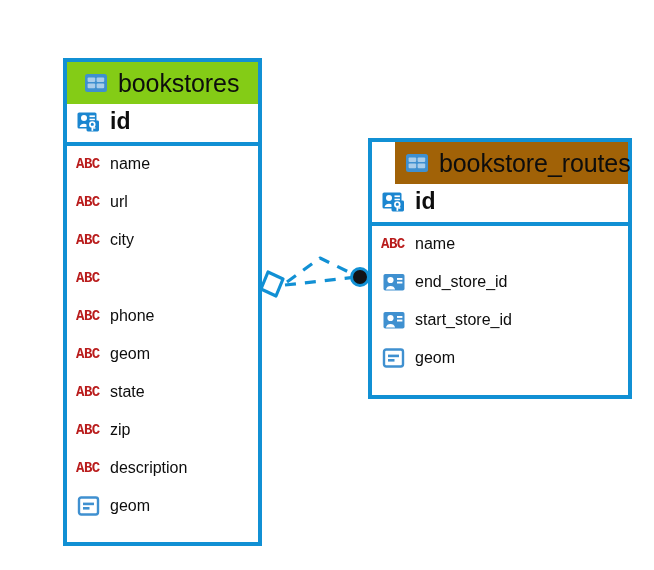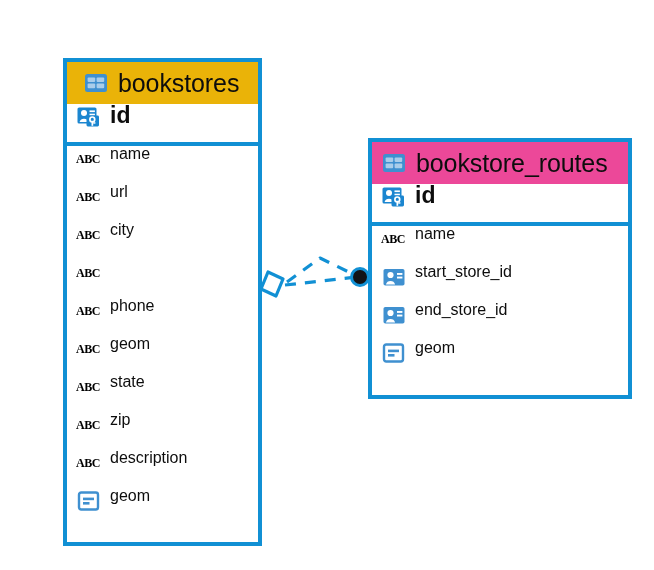--- a/index.html
+++ b/index.html
@@ -30,40 +30,42 @@
 
   .entity-header {
     display: flex;
     align-items: center;
     gap: 9px;
     padding: 4px 10px 4px 9px;
     height: 42px;
     box-sizing: border-box;
   }
   .entity-header.accent {
-    background: #eab308;
+    background: #84cc16;
     padding-left: 16px;
   }
   .entity-header.plain {
-    background: #ec4899;
+    background: #a16207;
+    margin-left: 23px;
   }
   .entity-title {
     font-size: 25px;
     color: #0d0d0d;
     line-height: 1;
     letter-spacing: -0.1px;
     white-space: nowrap;
   }
 
   .pk-section {
     border-bottom: 4px solid #1190d4;
   }
 
   .field-row {
     display: flex;
+    align-items: center;
     gap: 8px;
     padding: 0 10px 3px 9px;
     height: 38px;
     box-sizing: border-box;
   }
   .field-name {
     font-size: 16px;
     color: #0d0d0d;
     line-height: 1;
     white-space: nowrap;
@@ -78,24 +80,24 @@
     display: block;
   }
   .icon-abc {
     width: 26px;
     height: 26px;
     display: flex;
     align-items: center;
     justify-content: flex-start;
   }
   .abc-text {
-    font-family: Liberation Serif, serif;
-    font-size: 12px;
+    font-family: Liberation Mono, monospace;
+    font-size: 14px;
     font-weight: bold;
-    color: #000000;
+    color: #b91c1c;
     letter-spacing: -0.5px;
     line-height: 1;
   }
 
   
   .connector {
     position: absolute;
     left: 0;
     top: 0;
     pointer-events: none;
@@ -268,32 +270,32 @@
       </div>
 
       <div class="field-row">
         <svg class="icon" width="26" height="26" viewBox="0 0 26 26">
           <rect x="2.5" y="5" width="21" height="16.5" rx="1.8" fill="#3f90d0"></rect>
           <circle cx="9.5" cy="11" r="3.1" fill="#ffffff"></circle>
           <path d="M 4.9 20.4 a 4.8 4.8 0 0 1 9.2 0 Z" fill="#ffffff"></path>
           <rect x="16" y="9" width="5.4" height="1.9" fill="#ffffff"></rect>
           <rect x="16" y="12.6" width="5.4" height="1.9" fill="#ffffff"></rect>
         </svg>
-        <span class="field-name">start_store_id</span>
+        <span class="field-name">end_store_id</span>
       </div>
 
       <div class="field-row">
         <svg class="icon" width="26" height="26" viewBox="0 0 26 26">
           <rect x="2.5" y="5" width="21" height="16.5" rx="1.8" fill="#3f90d0"></rect>
           <circle cx="9.5" cy="11" r="3.1" fill="#ffffff"></circle>
           <path d="M 4.9 20.4 a 4.8 4.8 0 0 1 9.2 0 Z" fill="#ffffff"></path>
           <rect x="16" y="9" width="5.4" height="1.9" fill="#ffffff"></rect>
           <rect x="16" y="12.6" width="5.4" height="1.9" fill="#ffffff"></rect>
         </svg>
-        <span class="field-name">end_store_id</span>
+        <span class="field-name">start_store_id</span>
       </div>
 
       <div class="field-row">
         <svg class="icon" width="26" height="26" viewBox="0 0 26 26">
           <rect x="3" y="4.5" width="19" height="17" rx="2.2" fill="#ffffff" stroke="#3f90d0" stroke-width="2.4"></rect>
           <rect x="7" y="9.6" width="11" height="2.6" fill="#3f90d0"></rect>
           <rect x="7" y="14" width="6.5" height="2.6" fill="#3f90d0"></rect>
         </svg>
         <span class="field-name">geom</span>
       </div>

